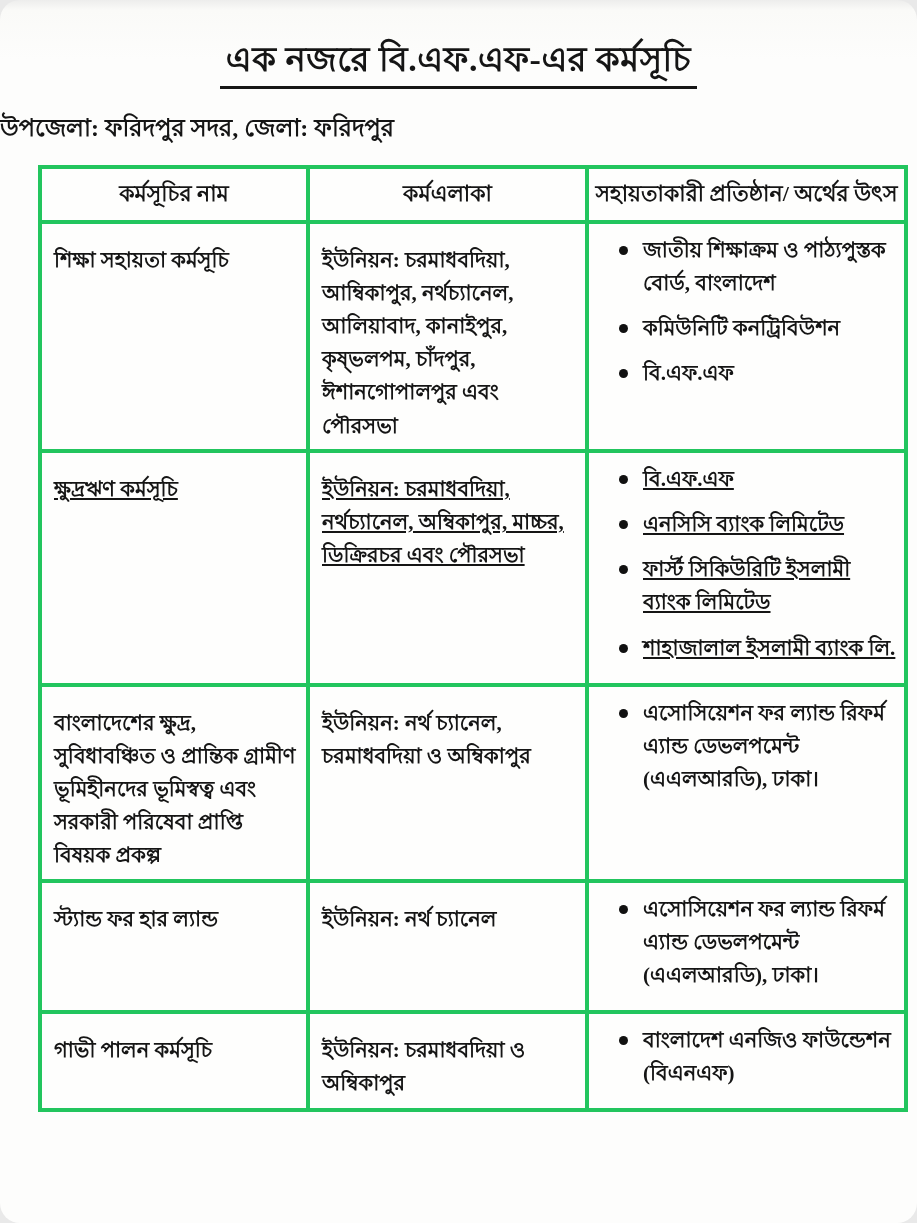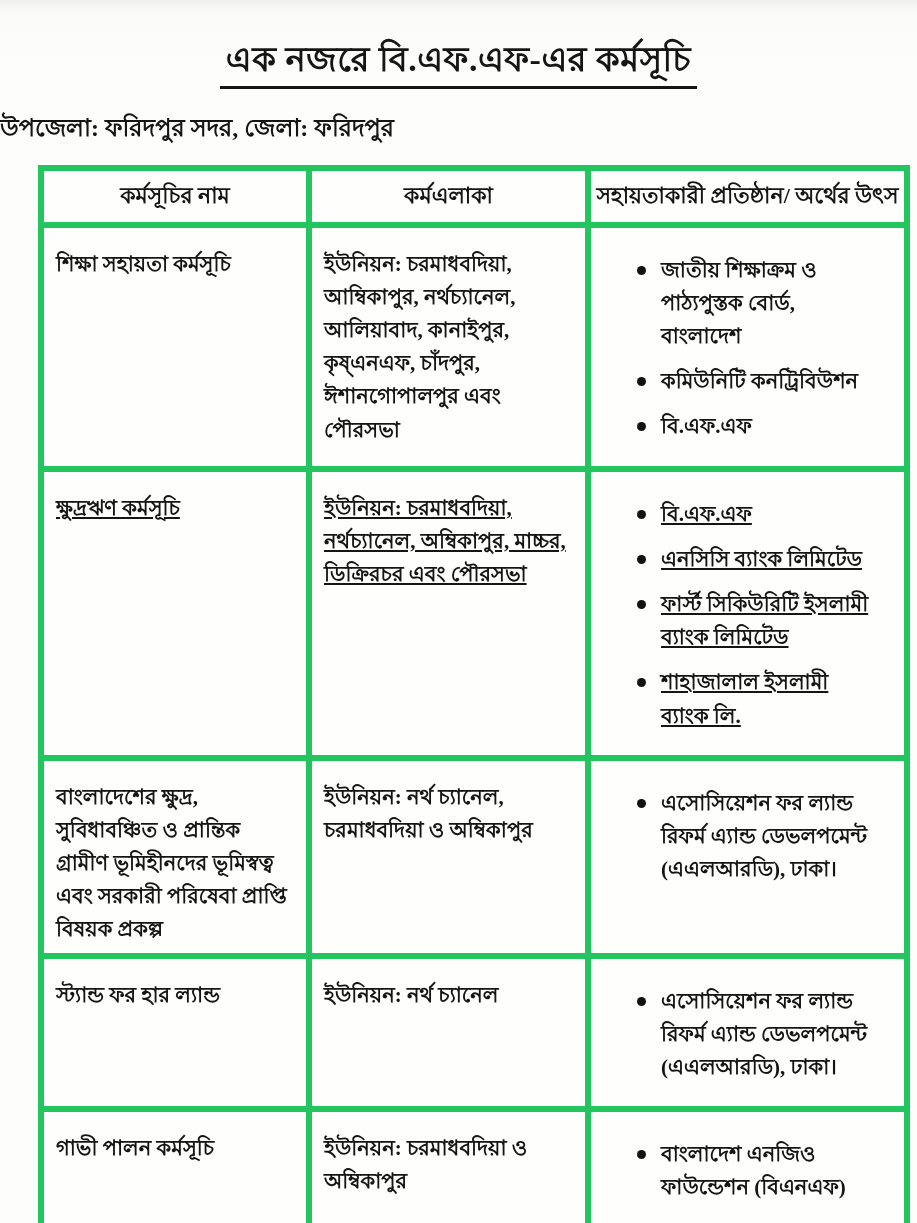--- a/index.html
+++ b/index.html
@@ -11,20 +11,21 @@
     position: relative;
     width: 917px;
     height: 1223px;
     margin: 0 auto;
     background: linear-gradient(180deg, #ededec 0px, #fafaf8 10px, #fdfdfc 60px, #fdfdfc 100%);
     color: #151515;
     font-family: "Liberation Serif", "DejaVu Serif", sans-serif;
     overflow: hidden;
     box-sizing: border-box;
     padding-top: 40px;
+    border-radius: 20px;
   }
   .title-wrap {
     text-align: center;
     margin: 0 0 20px 0;
   }
   .doc-title {
     display: inline-block;
     font-size: 34px;
     line-height: 1.2;
     font-weight: 700;
@@ -47,21 +48,21 @@
   }
   table.programs {
     border-collapse: collapse;
     table-layout: fixed;
     width: 866px;
     margin-left: 38px;
     background: #fefefd;
   }
   table.programs th,
   table.programs td {
-    border: 6px solid #22c55e;
+    border: 4px solid #22c55e;
     vertical-align: top;
     box-sizing: border-box;
   }
   col.c1 { width: 268px; }
   col.c2 { width: 279px; }
   col.c3 { width: 319px; }
   th {
     font-size: 22px;
     font-weight: 700;
     text-align: center;
@@ -69,21 +70,21 @@
   }
   td {
     font-size: 21px;
     font-weight: 600;
     line-height: 1.58;
     padding: 20px 10px 6px 12px;
   }
   td.funders { padding: 10px 8px 6px 8px; }
   ul.funder-list {
     list-style: none;
-    margin: 16px;
+    margin: 0;
     padding: 0;
   }
   ul.funder-list li {
     position: relative;
     padding-left: 46px;
     margin-bottom: 12px;
   }
   ul.funder-list li::before {
     content: "";
     position: absolute;
@@ -124,21 +125,21 @@
       <tr class="hdr">
         <th>কর্মসূচির নাম</th>
         <th>কর্মএলাকা</th>
         <th>সহায়তাকারী প্রতিষ্ঠান/ অর্থের উৎস</th>
       </tr>
     </thead>
     <tbody>
 
       <tr class="r0">
         <td>শিক্ষা সহায়তা কর্মসূচি</td>
-        <td>ইউনিয়ন: চরমাধবদিয়া, আম্বিকাপুর, নর্থচ্যানেল, আলিয়াবাদ, কানাইপুর, কৃষ্এনএফ, চাঁদপুর, ঈশানগোপালপুর এবং পৌরসভা</td>
+        <td>ইউনিয়ন: চরমাধবদিয়া, আম্বিকাপুর, নর্থচ্যানেল, আলিয়াবাদ, কানাইপুর, কৃষ্ভলপম, চাঁদপুর, ঈশানগোপালপুর এবং পৌরসভা</td>
         <td class="funders">
           <ul class="funder-list">
             <li>জাতীয় শিক্ষাক্রম ও পাঠ্যপুস্তক বোর্ড, বাংলাদেশ</li>
             <li>কমিউনিটি কনট্রিবিউশন</li>
             <li>বি.এফ.এফ</li>
           </ul>
         </td>
       </tr>
 
       <tr class="r1">

